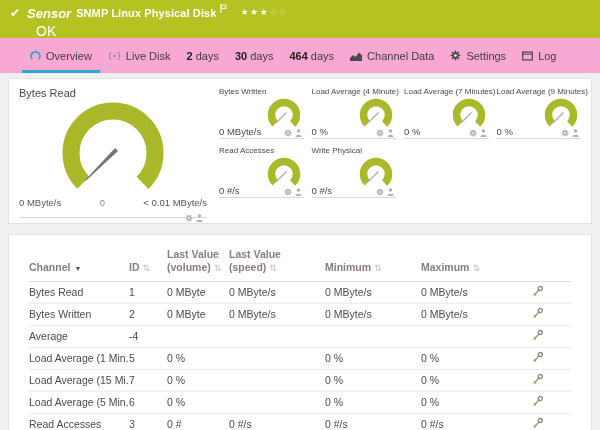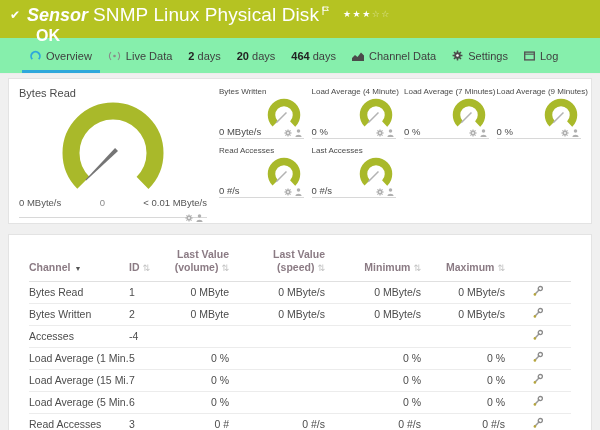--- a/index.html
+++ b/index.html
@@ -10,29 +10,29 @@
     font-family:"Liberation Sans","DejaVu Sans",sans-serif;
     color:#4c4c4c;
   }
   
   .hdr {
     height:38px; background:var(--header-green,#b5c322);
     color:#fff; padding:4px 10px 0 10px; position:relative;
   }
   .hdr-line1 { display:flex; align-items:center; }
   .check { font-weight:bold; font-size:12px; margin-right:7px; }
-  .title-prefix { font-style:italic; font-weight:600; font-size:18px; margin-right:5px; }
-  .title-main { font-weight:normal; font-size:19px; letter-spacing:.1px; }
+  .title-prefix { font-style:italic; font-weight:600; font-size:13px; margin-right:5px; }
+  .title-main { font-weight:bold; font-size:11px; letter-spacing:.1px; }
   .flag { margin-left:3px; position:relative; top:-5px; display:inline-block; }
   .stars { margin-left:14px; font-size:9px; letter-spacing:1.5px; position:relative; top:-1px; }
   .stars .dim { opacity:.55; }
-  .hdr-status { font-size:16px; font-weight:bold; margin:1px 0 0 26px; }
+  .hdr-status { font-size:14px; font-weight:normal; margin:1px 0 0 26px; }
   
   .tabs {
-    height:36px; background:#86efac; border-bottom:1px solid #ececec;
+    height:36px; background:#f9a8d4; border-bottom:1px solid #ececec;
     display:flex; align-items:stretch; justify-content:space-between;
     padding:0 40px 0 22px;
   }
   .tab {
     display:flex; align-items:center; gap:5px; cursor:pointer;
     font-size:11px; color:#3f3f3f; position:relative; padding:0 8px;
     white-space:nowrap;
   }
   .tab b { color:#222; }
   .tab.active::after {
@@ -61,21 +61,21 @@
   .sp-bottom { position:absolute; bottom:0; left:0; right:0; display:flex; justify-content:space-between; align-items:flex-end; border-bottom:1px solid #d8d8d8; padding:0 2px 1px 0; }
   .sp-value { font-size:9.5px; color:#4a4a4a; }
   
   .table-card { margin-top:10px; padding:10px 20px 4px 20px; min-height:190px; }
   table { width:100%; border-collapse:collapse; table-layout:fixed; }
   th {
     font-size:10.5px; font-weight:bold; color:#8b7b84; text-align:left;
     vertical-align:bottom; padding:3px 0 7px 0; border-bottom:1px solid #e0e0e0;
     cursor:pointer; line-height:1.25;
   }
-  th.r, td.r { text-align:right; }
+  th.r, td.r { }
   th.c, td.c { text-align:center; }
   td { font-size:10.5px; color:#4c4c4c; padding:3px 0 4px 0; border-bottom:1px solid #ececec; white-space:nowrap; overflow:hidden; }
   tbody tr:last-child td { border-bottom:1px solid #ececec; }
   .sort-both { font-family:"DejaVu Sans",sans-serif; font-size:9px; color:#c2c2c2; margin-left:3px; font-weight:normal; }
   .sort-desc { font-size:7px; color:#555; margin-left:4px; }
   .wrench { display:inline-flex; cursor:pointer; }
 </style>
 </head>
 <body>
 
@@ -107,27 +107,27 @@
       <div class="tab">
         <span class="tab-icon">
           <svg width="13" height="10" viewBox="0 0 14 10">
             <g fill="none" stroke="#8a8a8a" stroke-width="1.2">
               <path d="M3.2,0.8 A6,6 0 0 0 3.2,9.2"></path>
               <path d="M10.8,0.8 A6,6 0 0 1 10.8,9.2"></path>
             </g>
             <circle cx="7" cy="5" r="1.4" fill="#8a8a8a"></circle>
           </svg>
         </span>
-        <span class="tab-label">Live Data</span>
+        <span class="tab-label">Live Disk</span>
       </div>
       <div class="tab">
         <span class="tab-label"><b>2</b> days</span>
       </div>
       <div class="tab">
-        <span class="tab-label"><b>20</b> days</span>
+        <span class="tab-label"><b>30</b> days</span>
       </div>
       <div class="tab">
         <span class="tab-label"><b>464</b> days</span>
       </div>
       <div class="tab">
         <span class="tab-icon">
           <svg width="12" height="10" viewBox="0 0 12 10">
             <path d="M0,10 0,7 3,4 5.5,6 9,1.5 12,4.5 12,10 Z" fill="#4a4a4a"></path>
           </svg>
         </span>
@@ -341,21 +341,21 @@
               <span>
                 <svg width="7" height="8" viewBox="0 0 8 9">
                   <circle cx="4" cy="2.2" r="2" fill="#b0b0b0"></circle>
                   <path d="M0.5,9 C0.5,5.6 7.5,5.6 7.5,9 Z" fill="#b0b0b0"></path>
                 </svg>
               </span>
             </span>
           </div>
         </div>
         <div class="panel-small">
-          <div class="sp-title">Last Accesses</div>
+          <div class="sp-title">Write Physical</div>
           <div class="sp-gauge"><svg width="36" height="32" viewBox="2 2 36 32">
               <circle cx="20" cy="20" r="12.5" fill="none" stroke="#a9b92a" stroke-width="7.5" stroke-dasharray="58.9 19.7" transform="rotate(135 20 20)"></circle>
               <line x1="20" y1="23.5" x2="20" y2="9" stroke="#b3b3b3" stroke-width="1.5" transform="rotate(225 20 20)"></line>
             </svg></div>
           <div class="sp-bottom">
             <span class="sp-value">0 #/s</span>
             <span class="mini-icons">
               <span>
                 <svg width="8" height="8" viewBox="0 0 16 16">
                   <g stroke="#b0b0b0" stroke-width="2.4">
@@ -427,21 +427,21 @@
             <td class="r">0 MByte/s</td>
             <td class="c"><span class="wrench">
                 <svg width="12" height="12" viewBox="0 0 12 12">
                   <line x1="3.4" y1="8.8" x2="7.4" y2="4.6" stroke="#9a9a9a" stroke-width="1.5"></line>
                   <circle cx="8.3" cy="3.6" r="2.1" fill="none" stroke="#8a8a8a" stroke-width="1.3"></circle>
                   <circle cx="2.9" cy="9.4" r="1.3" fill="#b5a53e"></circle>
                 </svg>
               </span></td>
           </tr>
           <tr>
-            <td>Accesses</td>
+            <td>Average</td>
             <td>-4</td>
             <td class="r"></td>
             <td class="r"></td>
             <td class="r"></td>
             <td class="r"></td>
             <td class="c"><span class="wrench">
                 <svg width="12" height="12" viewBox="0 0 12 12">
                   <line x1="3.4" y1="8.8" x2="7.4" y2="4.6" stroke="#9a9a9a" stroke-width="1.5"></line>
                   <circle cx="8.3" cy="3.6" r="2.1" fill="none" stroke="#8a8a8a" stroke-width="1.3"></circle>
                   <circle cx="2.9" cy="9.4" r="1.3" fill="#b5a53e"></circle>

